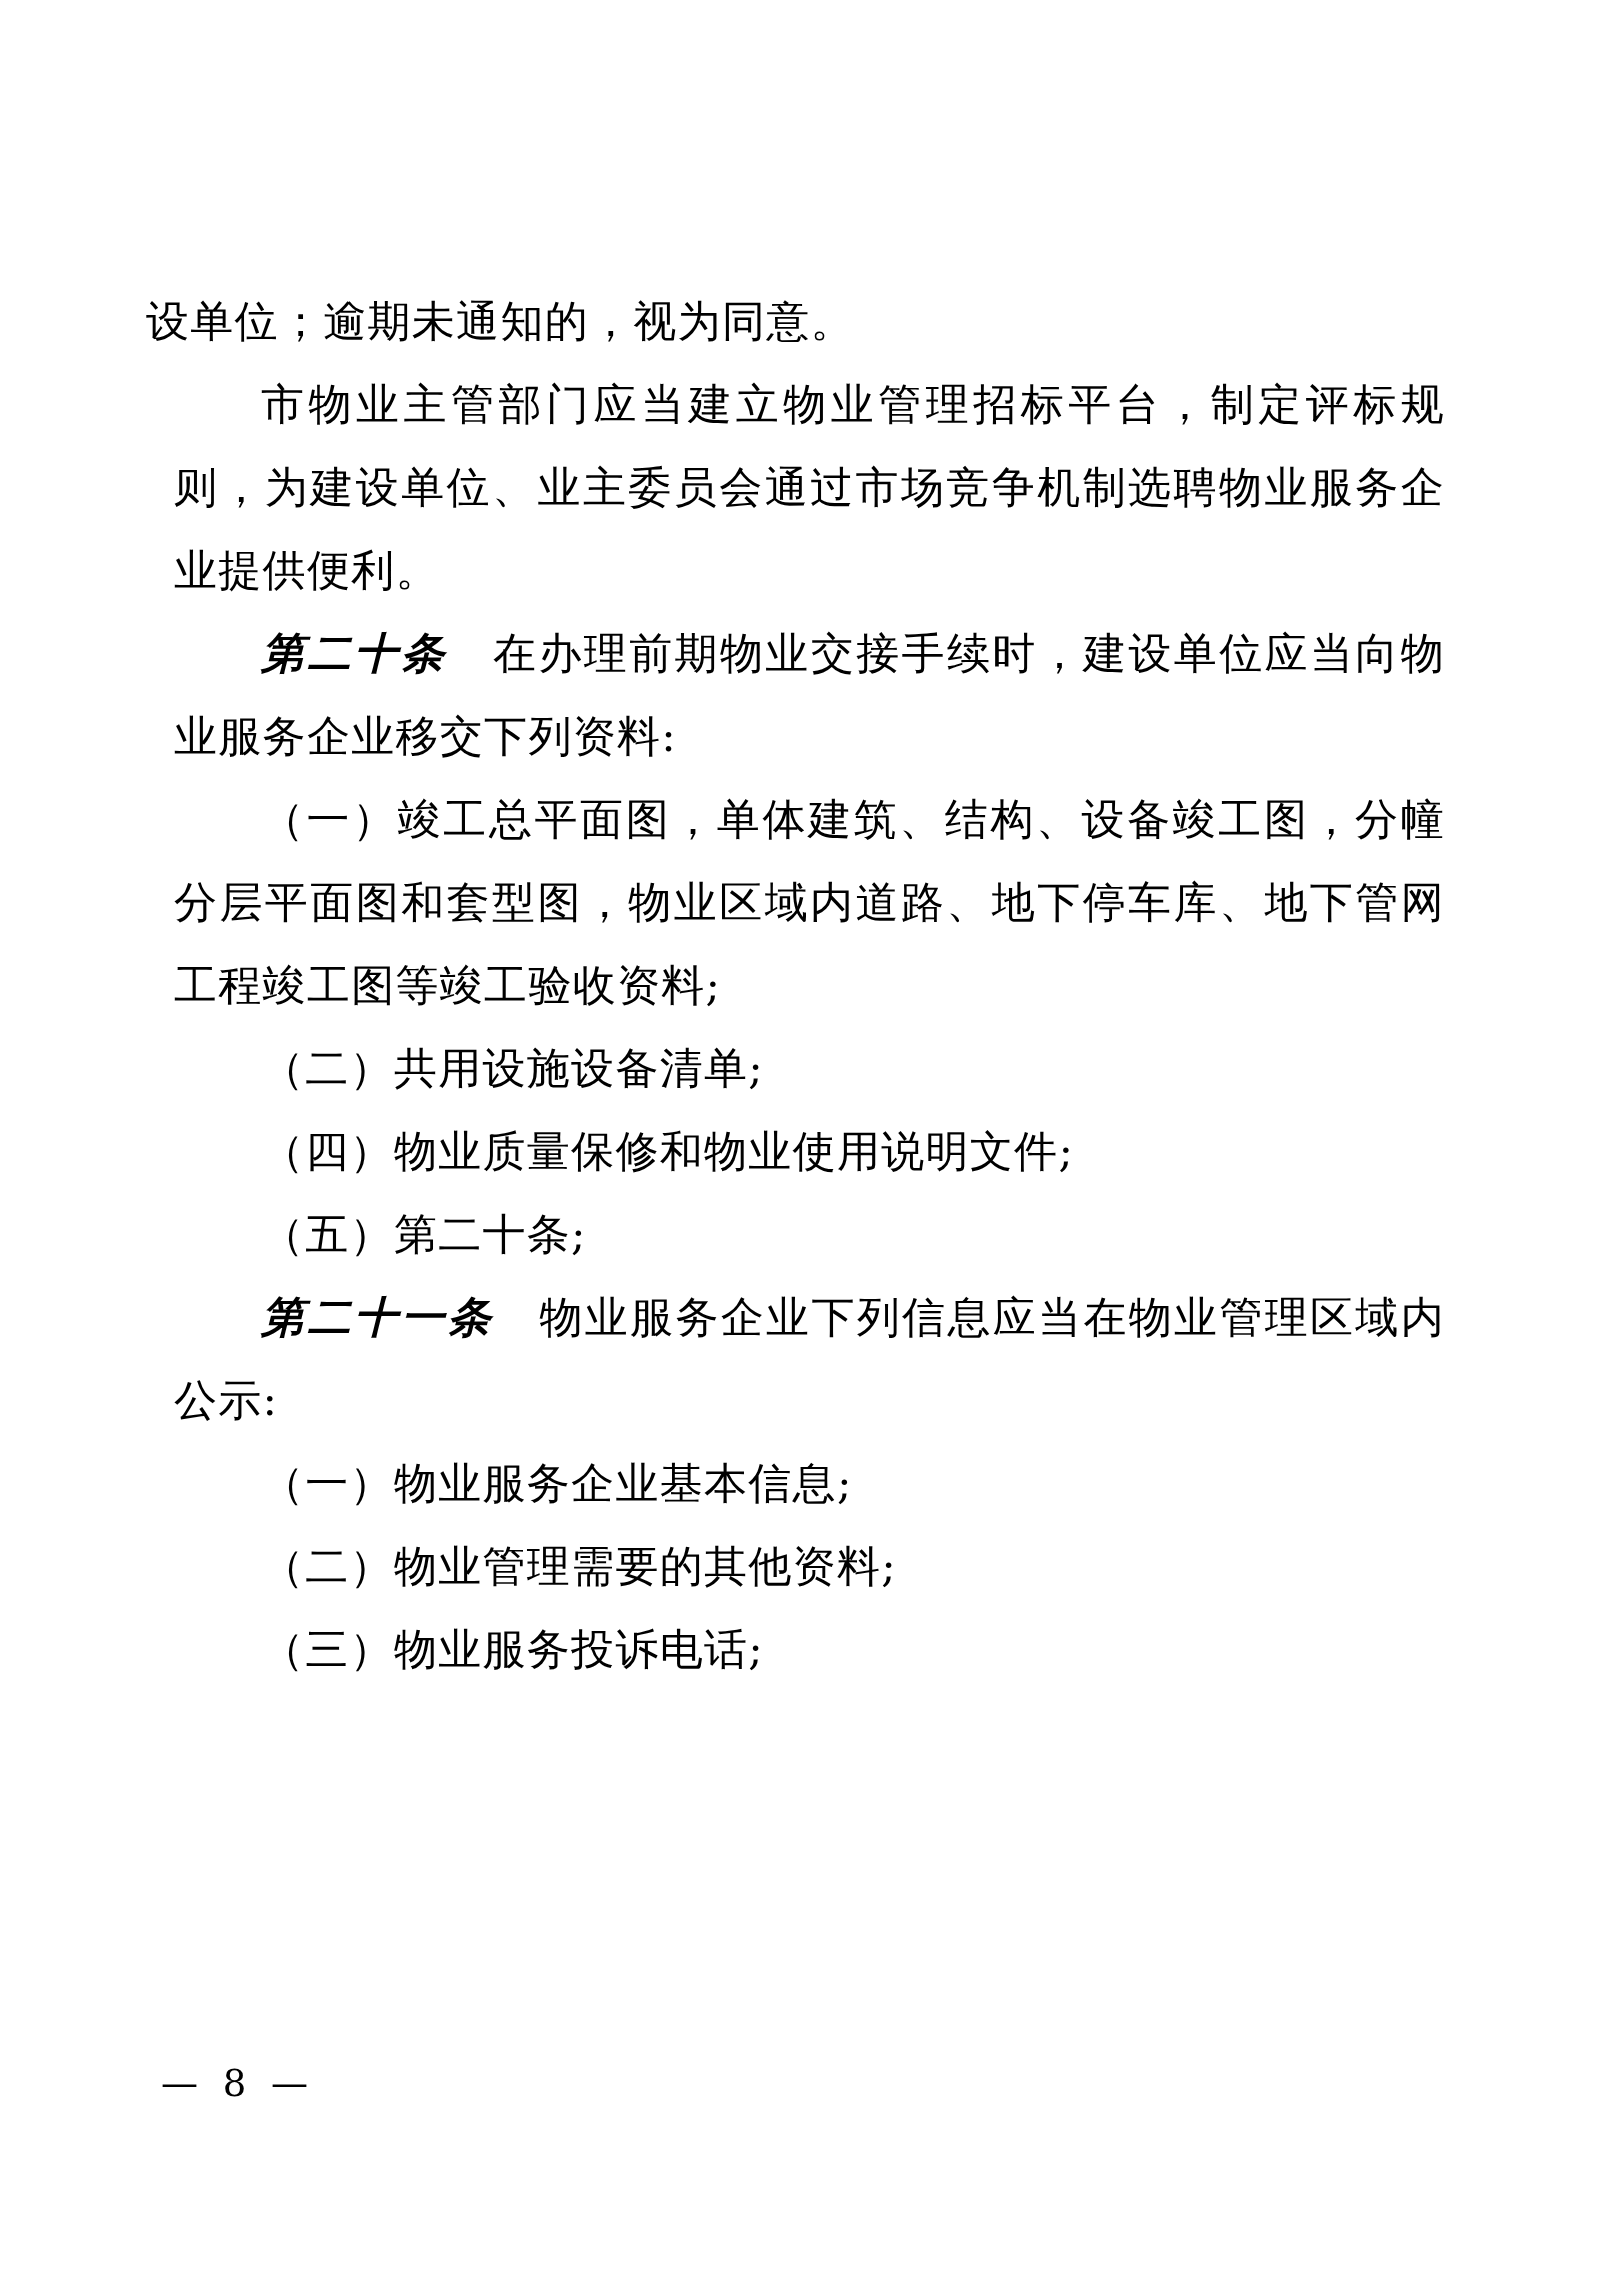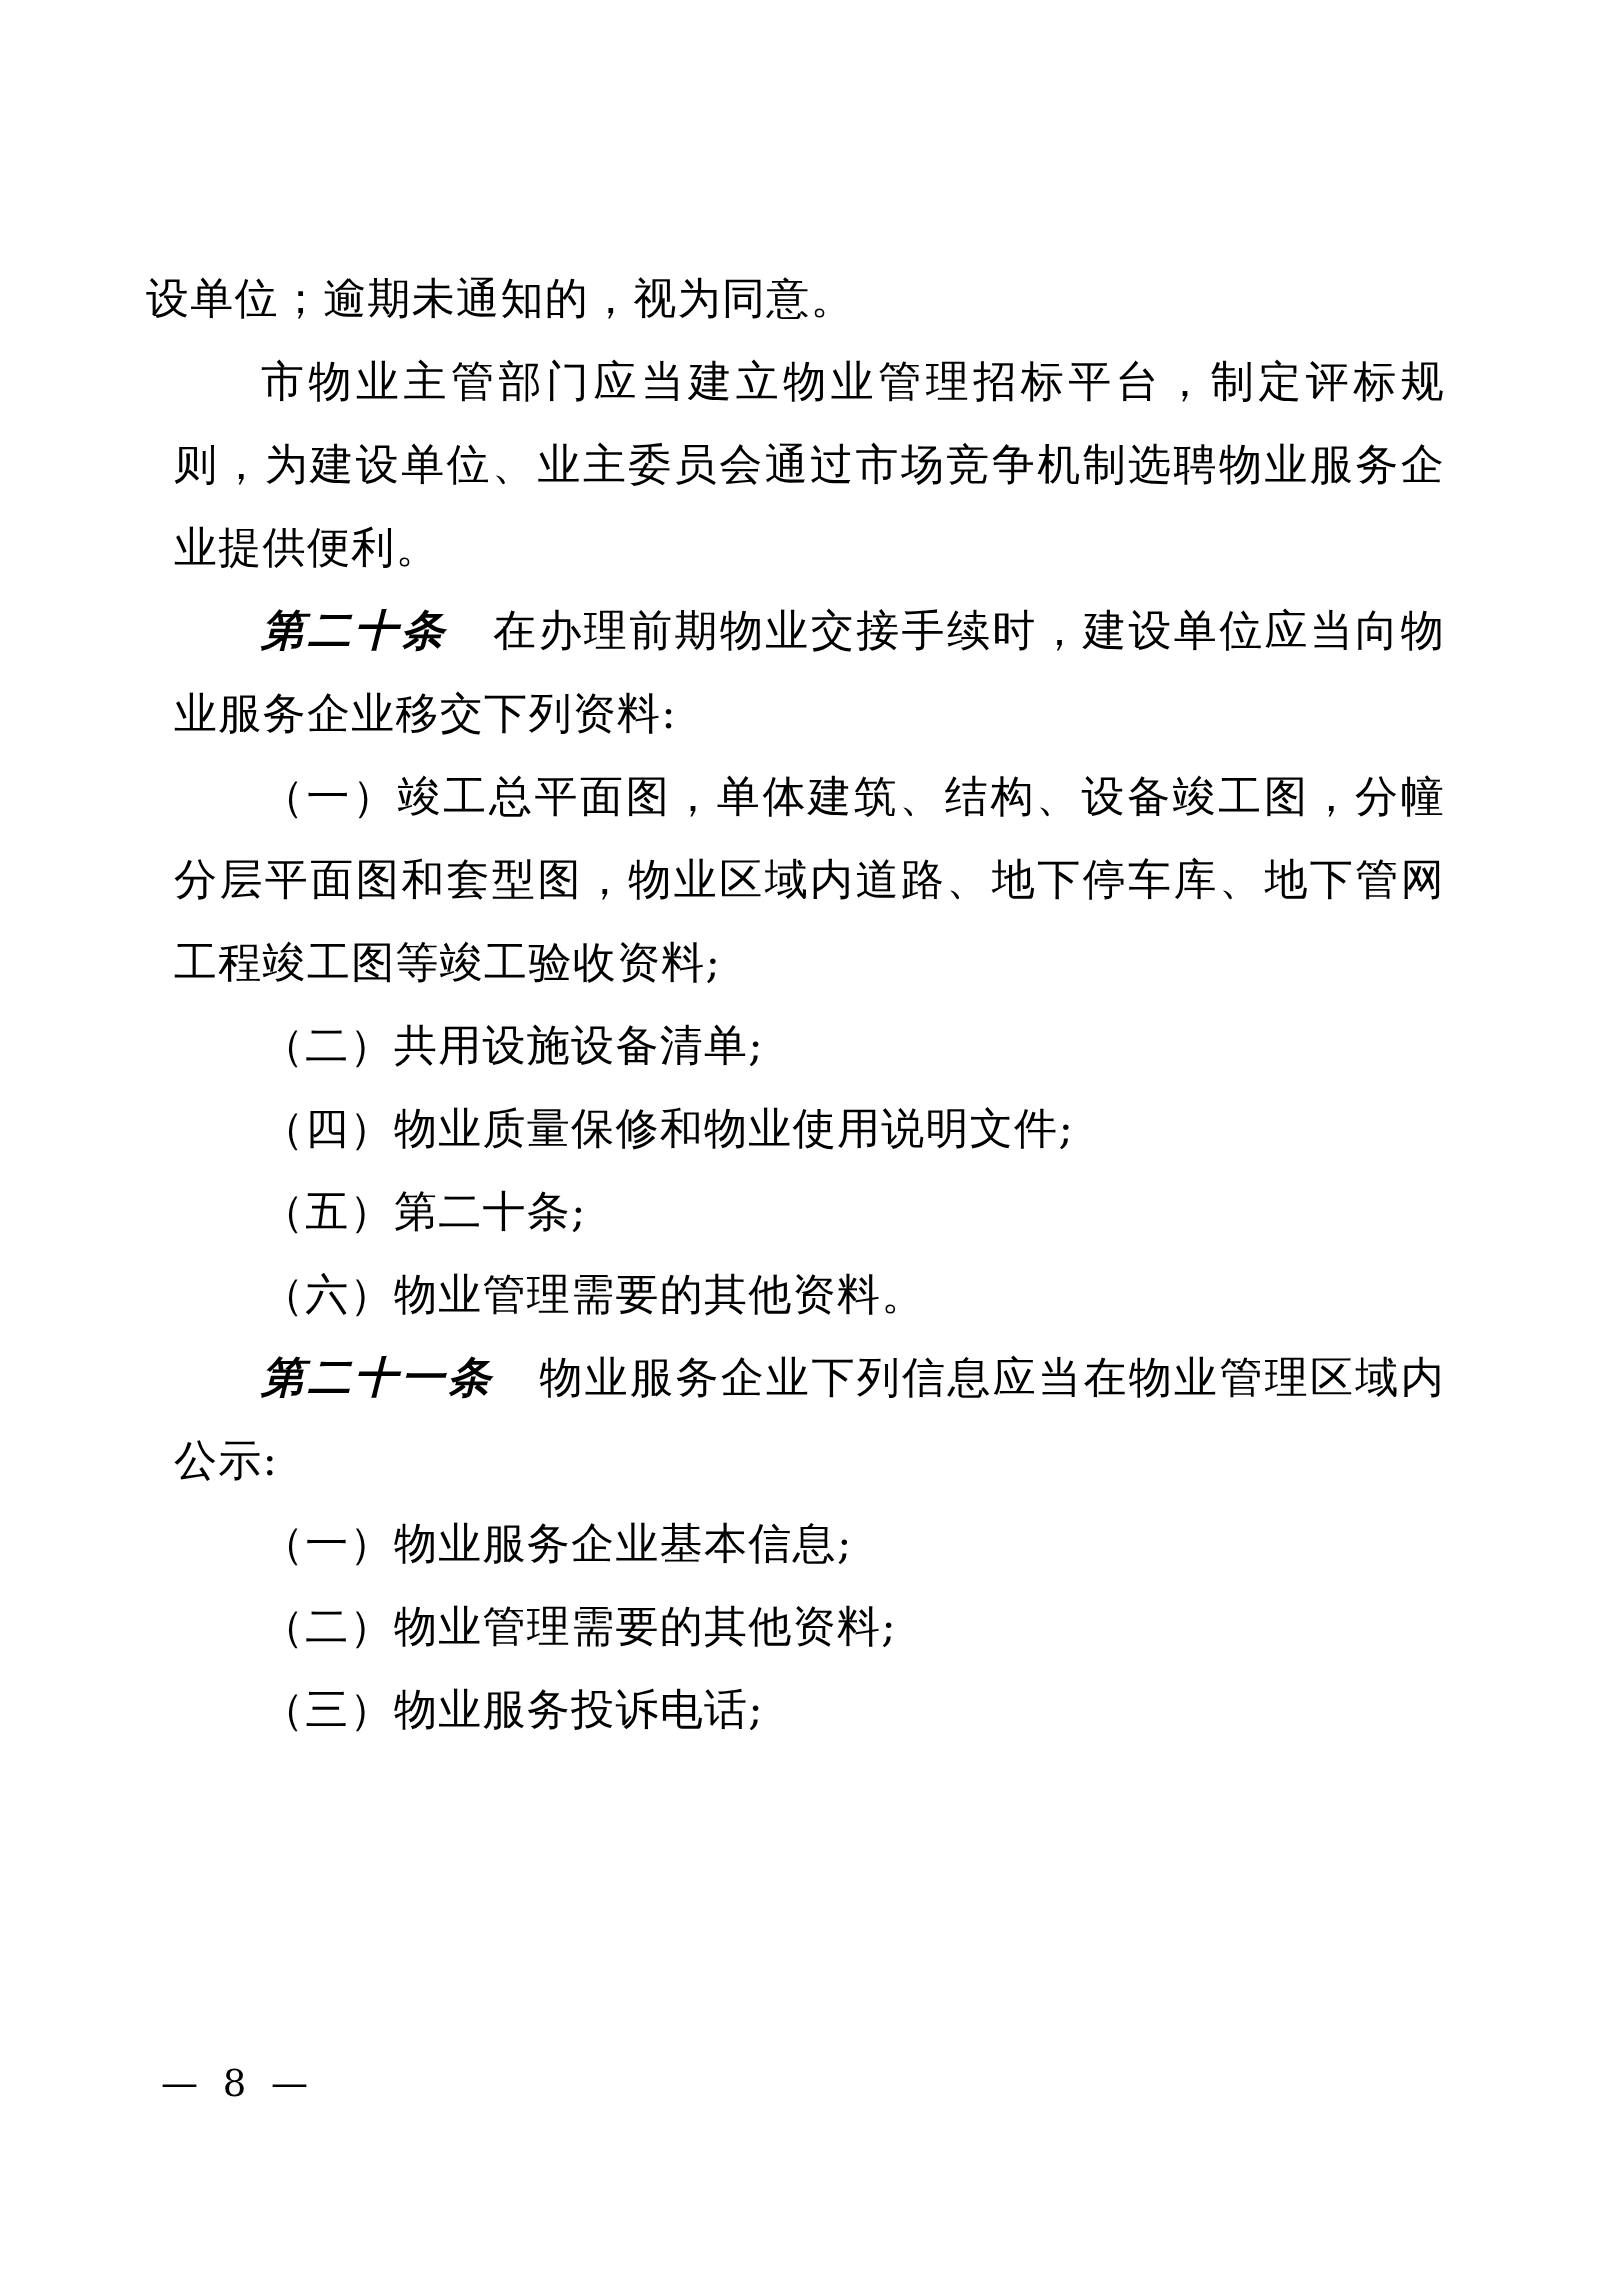--- a/index.html
+++ b/index.html
@@ -12,21 +12,21 @@
     width: 1623px;
     height: 2295px;
     background: #ffffff;
     overflow: hidden;
     color: #000000;
     font-family: "DejaVu Serif", "Liberation Serif", serif;
   }
   .content {
     position: absolute;
     left: 146px;
-    top: 257px;
+    top: 280px;
     width: 1299px;
     font-size: 43px;
     line-height: 83px;
     text-align: justify;
     text-justify: inter-character;
     letter-spacing: 1.3px;
   }
   .content p {
     margin: 0;
     padding: 0;
@@ -66,21 +66,20 @@
 
     <p class="indent">（一）竣工总平面图，单体建筑、结构、设备竣工图，分幢分层平面图和套型图，物业区域内道路、地下停车库、地下管网工程竣工图等竣工验收资料;</p>
 
     <p class="indent">（二）共用设施设备清单;</p>
 
 
     <p class="indent">（四）物业质量保修和物业使用说明文件;</p>
 
     <p class="indent">（五）第二十条;</p>
 
-    <p class="indent">（六）物业管理需要的其他资料。</p>
 
 
     <p class="indent"><span class="article-no">第二十一条</span><span>　物业服务企业下列信息应当在物业管理区域内公示:</span></p>
 
     <p class="indent">（一）物业服务企业基本信息;</p>
 
     <p class="indent">（二）物业管理需要的其他资料;</p>
 
     <p class="indent">（三）物业服务投诉电话;</p>
 

